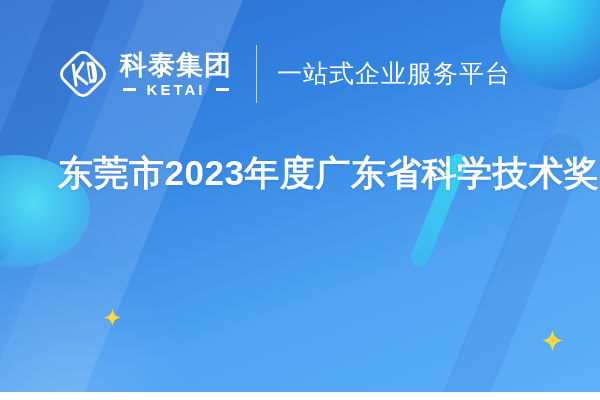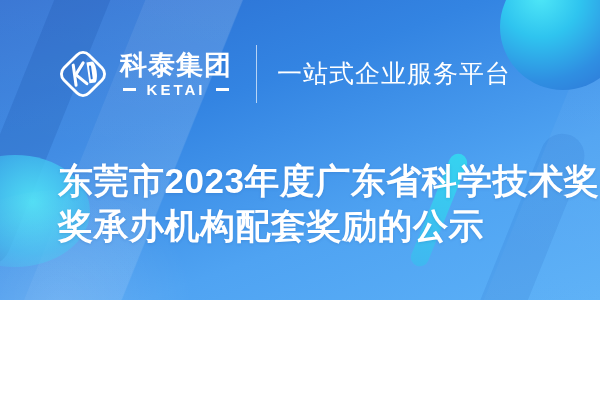--- a/index.html
+++ b/index.html
@@ -3,21 +3,21 @@
 <meta charset="utf-8">
 <style>
   html, body {
     margin: 0;
     padding: 0;
     background: #ffffff;
   }
   #banner {
     position: relative;
     width: 600px;
-    height: 300px;
+    height: 392px;
     overflow: hidden;
     font-family: "Liberation Sans", "DejaVu Sans", sans-serif;
     background: linear-gradient(160deg, #2a6cd0 0%, #3384e2 34%, #4fa3f2 68%, #5bb0f7 100%);
   }
 
   
   .deco { position: absolute; pointer-events: none; }
 
   
   .band-light {
@@ -141,22 +141,23 @@
     color: #ffffff;
     font-size: 16px;
     letter-spacing: 1px;
     line-height: 1.5;
     white-space: nowrap;
   }
 
   
   .title-block {
     position: absolute;
-    left: 58px; top: 158px;
+    left: 58px; top: 150px;
     width: 510px;
+    text-align: center;
   }
   .title-line {
     color: #ffffff;
     font-size: 35px;
     font-weight: bold;
     letter-spacing: 0.5px;
     line-height: 45px;
     white-space: nowrap;
     text-shadow: 0 1px 3px rgba(20,70,150,0.18);
   }
@@ -214,16 +215,15 @@
 
     <div class="divider"></div>
 
     <div class="tagline">
       <div class="tagline-main">一站式企业服务平台</div>
     </div>
   </div>
 
   <div class="title-block">
     <div class="title-line">东莞市2023年度广东省科学技术奖</div>
-    <div class="title-line">奖承办机构配套奖励的公示</div>
   </div>
 
 </div>
 
 </body></html>

